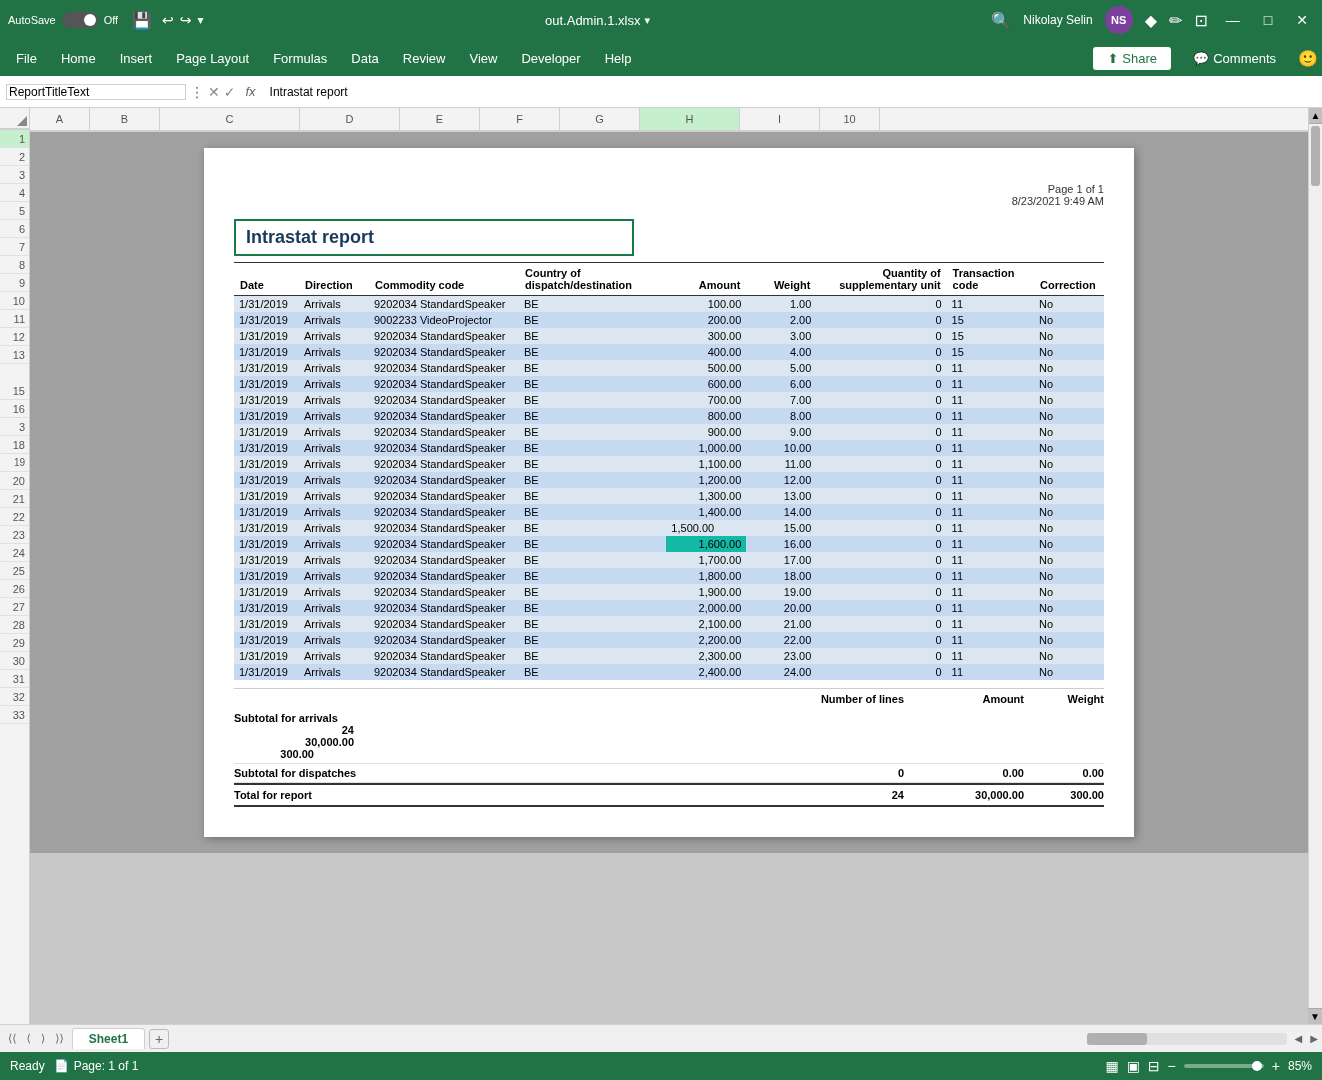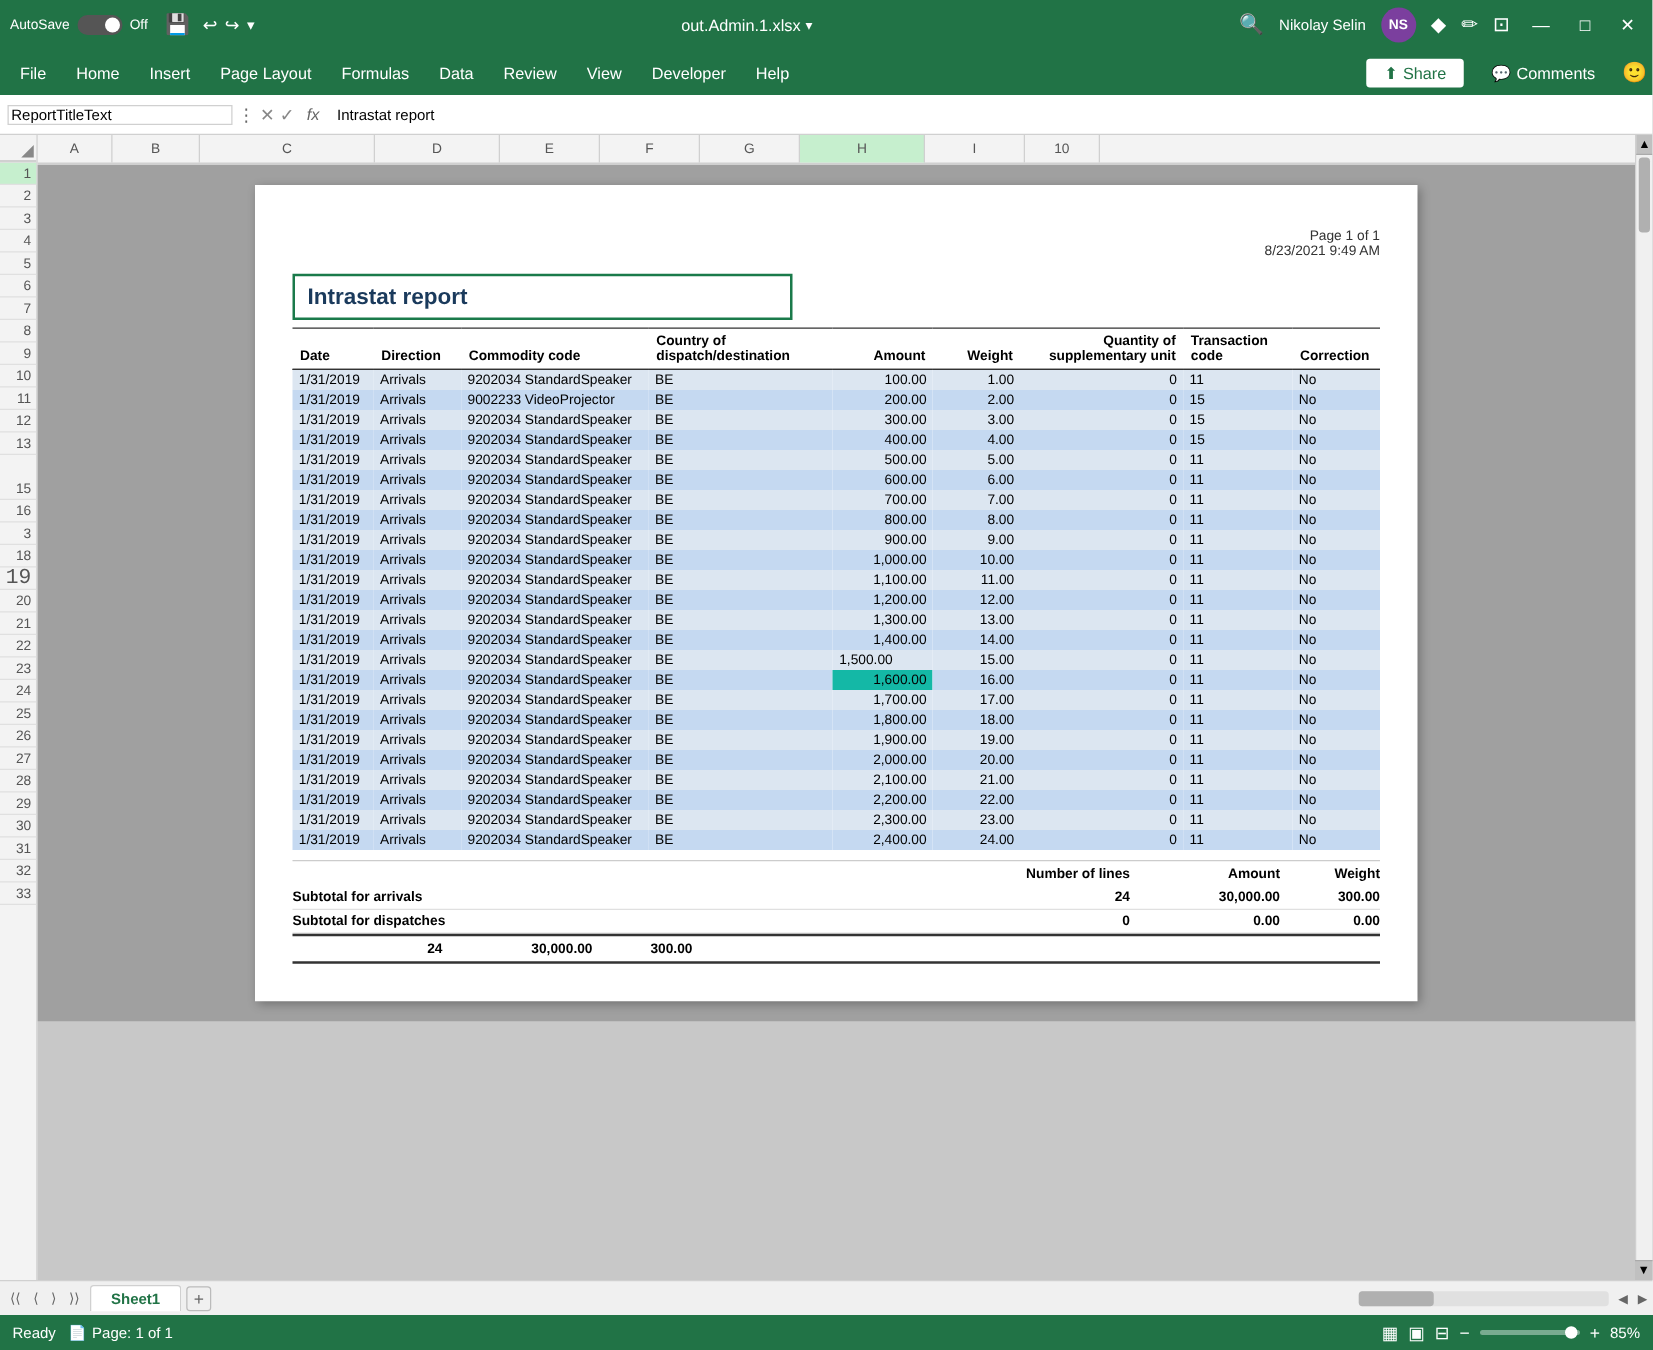--- a/index.html
+++ b/index.html
@@ -228,21 +228,21 @@
         <div style="height: 18px; display: flex; align-items: center; justify-content: flex-end; padding-right: 4px; font-size: 11px; color: rgb(85, 85, 85); border-bottom: 1px solid rgb(224, 224, 224);">9</div>
         <div style="height: 18px; display: flex; align-items: center; justify-content: flex-end; padding-right: 4px; font-size: 11px; color: rgb(85, 85, 85); border-bottom: 1px solid rgb(224, 224, 224);">10</div>
         <div style="height: 18px; display: flex; align-items: center; justify-content: flex-end; padding-right: 4px; font-size: 11px; color: rgb(85, 85, 85); border-bottom: 1px solid rgb(224, 224, 224);">11</div>
         <div style="height: 18px; display: flex; align-items: center; justify-content: flex-end; padding-right: 4px; font-size: 11px; color: rgb(85, 85, 85); border-bottom: 1px solid rgb(224, 224, 224);">12</div>
         <div style="height: 18px; display: flex; align-items: center; justify-content: flex-end; padding-right: 4px; font-size: 11px; color: rgb(85, 85, 85); border-bottom: 1px solid rgb(224, 224, 224);">13</div>
         <div style="height: 18px; display: flex; align-items: center; justify-content: flex-end; padding-right: 4px; font-size: 11px; color: rgb(85, 85, 85); border-bottom: 1px solid rgb(224, 224, 224); margin-left: 44px;">14</div>
         <div style="height: 18px; display: flex; align-items: center; justify-content: flex-end; padding-right: 4px; font-size: 11px; color: rgb(85, 85, 85); border-bottom: 1px solid rgb(224, 224, 224);">15</div>
         <div style="height: 18px; display: flex; align-items: center; justify-content: flex-end; padding-right: 4px; font-size: 11px; color: rgb(85, 85, 85); border-bottom: 1px solid rgb(224, 224, 224);">16</div>
         <div style="height: 18px; display: flex; align-items: center; justify-content: flex-end; padding-right: 4px; font-size: 11px; color: rgb(85, 85, 85); border-bottom: 1px solid rgb(224, 224, 224);">3</div>
         <div style="height: 18px; display: flex; align-items: center; justify-content: flex-end; padding-right: 4px; font-size: 11px; color: rgb(85, 85, 85); border-bottom: 1px solid rgb(224, 224, 224);">18</div>
-        <div style="height: 18px; display: flex; align-items: center; justify-content: flex-end; padding-right: 4px; font-size: 17px; color: rgb(85, 85, 85); border-bottom: 1px solid rgb(224, 224, 224); font-family: Liberation Mono, monospace;">19</div>
+        <div style="height: 18px; display: flex; align-items: center; justify-content: flex-end; padding-right: 4px; font-size: 10px; color: rgb(85, 85, 85); border-bottom: 1px solid rgb(224, 224, 224);">19</div>
         <div style="height: 18px; display: flex; align-items: center; justify-content: flex-end; padding-right: 4px; font-size: 11px; color: rgb(85, 85, 85); border-bottom: 1px solid rgb(224, 224, 224);">20</div>
         <div style="height: 18px; display: flex; align-items: center; justify-content: flex-end; padding-right: 4px; font-size: 11px; color: rgb(85, 85, 85); border-bottom: 1px solid rgb(224, 224, 224);">21</div>
         <div style="height: 18px; display: flex; align-items: center; justify-content: flex-end; padding-right: 4px; font-size: 11px; color: rgb(85, 85, 85); border-bottom: 1px solid rgb(224, 224, 224);">22</div>
         <div style="height: 18px; display: flex; align-items: center; justify-content: flex-end; padding-right: 4px; font-size: 11px; color: rgb(85, 85, 85); border-bottom: 1px solid rgb(224, 224, 224);">23</div>
         <div style="height: 18px; display: flex; align-items: center; justify-content: flex-end; padding-right: 4px; font-size: 11px; color: rgb(85, 85, 85); border-bottom: 1px solid rgb(224, 224, 224);">24</div>
         <div style="height: 18px; display: flex; align-items: center; justify-content: flex-end; padding-right: 4px; font-size: 11px; color: rgb(85, 85, 85); border-bottom: 1px solid rgb(224, 224, 224);">25</div>
         <div style="height: 18px; display: flex; align-items: center; justify-content: flex-end; padding-right: 4px; font-size: 11px; color: rgb(85, 85, 85); border-bottom: 1px solid rgb(224, 224, 224);">26</div>
         <div style="height: 18px; display: flex; align-items: center; justify-content: flex-end; padding-right: 4px; font-size: 11px; color: rgb(85, 85, 85); border-bottom: 1px solid rgb(224, 224, 224);">27</div>
         <div style="height: 18px; display: flex; align-items: center; justify-content: flex-end; padding-right: 4px; font-size: 11px; color: rgb(85, 85, 85); border-bottom: 1px solid rgb(224, 224, 224);">28</div>
         <div style="height: 18px; display: flex; align-items: center; justify-content: flex-end; padding-right: 4px; font-size: 11px; color: rgb(85, 85, 85); border-bottom: 1px solid rgb(224, 224, 224);">29</div>
@@ -567,35 +567,36 @@
         
         <div style="margin-top:8px;">
 
           <div style="display:flex;font-size:11px;font-weight:bold;padding:4px 0;border-top:1px solid #ccc;">
             <div style="flex:2.5;"></div>
             <div style="width:120px;text-align:right;">Number of lines</div>
             <div style="width:120px;text-align:right;">Amount</div>
             <div style="width:80px;text-align:right;">Weight</div>
           </div>
 
-          <div style="display:flex;font-size:11px;padding:3px 0;font-weight:bold;border-bottom:1px solid #e0e0e0;">
+          <div style="display:flex;font-size:11px;padding:3px 0;font-weight:bold;border-bottom:1px solid #e0e0e0;flex-direction:column;">
             <div style="flex:2.5;">Subtotal for arrivals</div>
             <div style="width:120px;text-align:right;">24</div>
             <div style="width:120px;text-align:right;">30,000.00</div>
             <div style="width:80px;text-align:right;">300.00</div>
           </div>
 
           <div style="display:flex;font-size:11px;padding:3px 0;font-weight:bold;border-bottom:1px solid #e0e0e0;">
             <div style="flex:2.5;">Subtotal for dispatches</div>
             <div style="width:120px;text-align:right;">0</div>
             <div style="width:120px;text-align:right;">0.00</div>
             <div style="width:80px;text-align:right;">0.00</div>
           </div>
 
           <div style="display:flex;font-size:11px;padding:4px 0;font-weight:bold;border-top:2px solid #333;border-bottom:2px solid #333;">
+            <div style="flex:2.5;">Total for report</div>
             <div style="width:120px;text-align:right;">24</div>
             <div style="width:120px;text-align:right;">30,000.00</div>
             <div style="width:80px;text-align:right;">300.00</div>
           </div>
         </div>
       </div>
     </div>
   </div>
 
   <div style="width:14px;background:#f0f0f0;border-left:1px solid #d0d0d0;">

